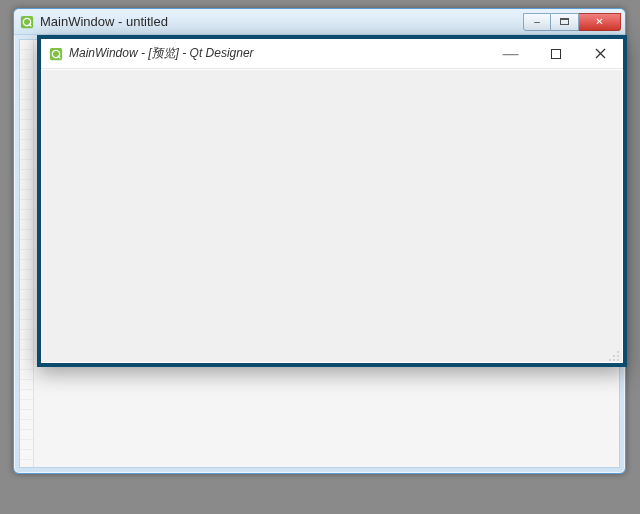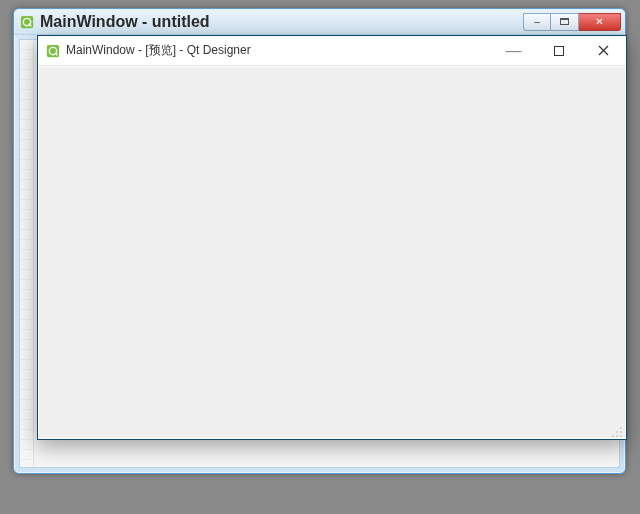--- a/index.html
+++ b/index.html
@@ -21,21 +21,21 @@
     display: flex; align-items: center;
     padding: 0 4px 0 6px;
     background: linear-gradient(#e8f2fb, #d5e7f5);
     border-bottom: 1px solid #b9d4ea;
     border-radius: 6px 6px 0 0;
   }
   .qt-icon {
     width: 14px; height: 14px; margin-right: 6px;
     display: inline-flex; align-items: center; justify-content: center;
   }
-  .win7-title { font-size: 16px; color: #2b2b2b; flex: 1; white-space: nowrap; font-weight: bold; }
+  .win7-title { font-size: 13px; color: #2b2b2b; flex: 1; white-space: nowrap; }
   .win7-controls { display: flex; gap: 0; }
   .win7-btn {
     width: 28px; height: 18px;
     border: 1px solid #8aa9c4;
     background: linear-gradient(#f4f9fd, #dfeaf5);
     display: flex; align-items: center; justify-content: center;
     font-size: 10px; color: #3a3a3a;
   }
   .win7-btn + .win7-btn { border-left: none; }
   .win7-btn:first-child { border-radius: 0 0 0 3px; }
@@ -57,24 +57,25 @@
       #f7f7f7 0, #f7f7f7 9px,
       #ececec 9px, #ececec 10px
     );
     border-right: 1px solid #e3e3e3;
   }
 
   
   .win10 {
     position: absolute;
     left: 37px; top: 35px;
-    width: 590px; height: 405px;
+    width: 590px; height: 332px;
     background: #ffffff;
-    border: 1px solid #0c4a6e;
+    border: 4px solid #0c4a6e;
     box-shadow: 0 6px 20px rgba(0,0,0,.35);
+    font-style: italic;
   }
   .win10-titlebar {
     height: 30px;
     display: flex; align-items: center;
     padding-left: 8px;
     border-bottom: 1px solid #e6e6e6;
     background: #ffffff;
   }
   .win10-title { font-size: 12px; color: #333; flex: 1; white-space: nowrap; }
   .win10-controls { display: flex; height: 100%; }

